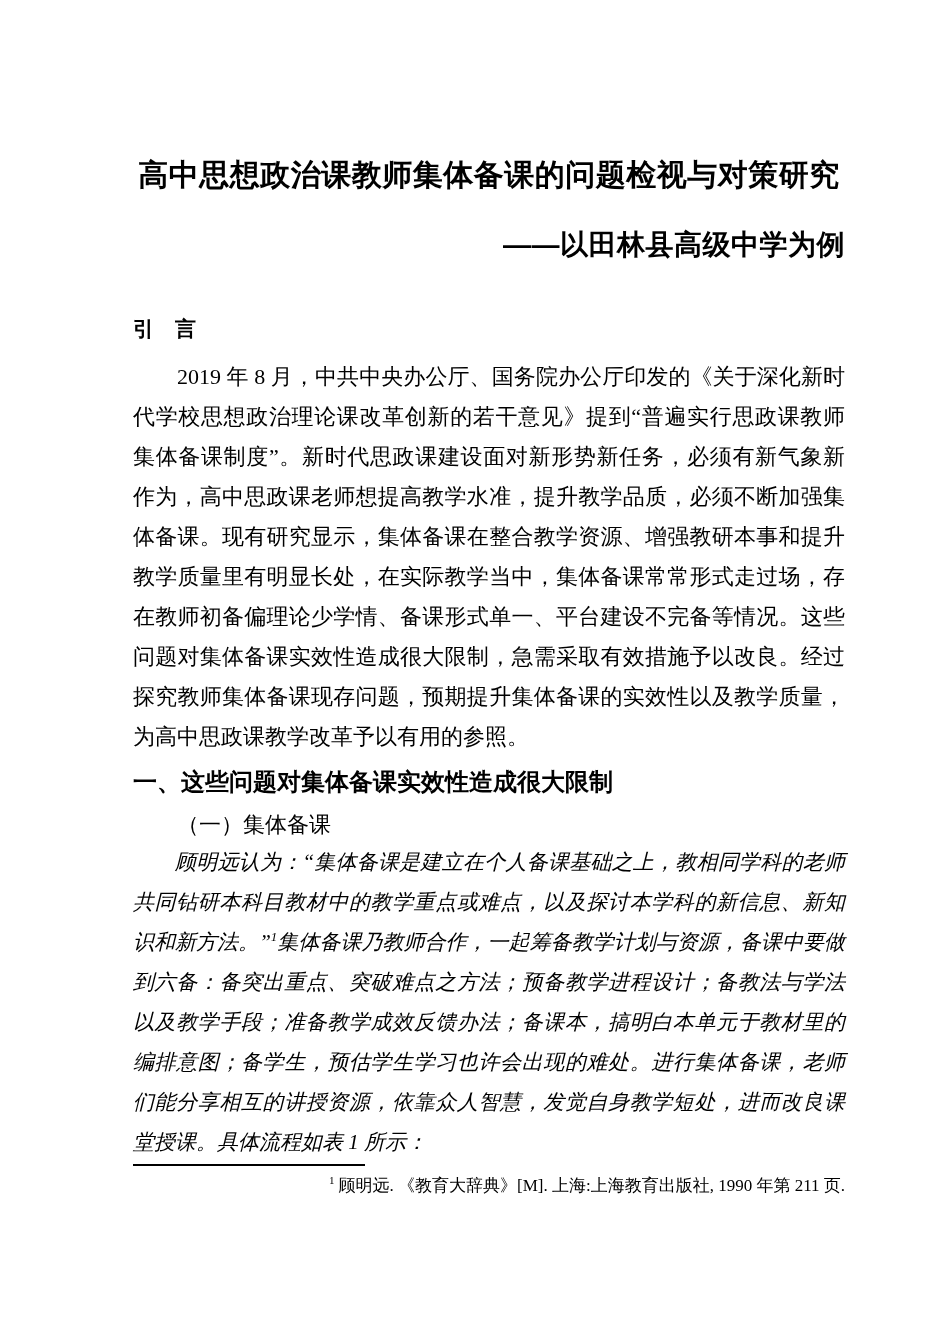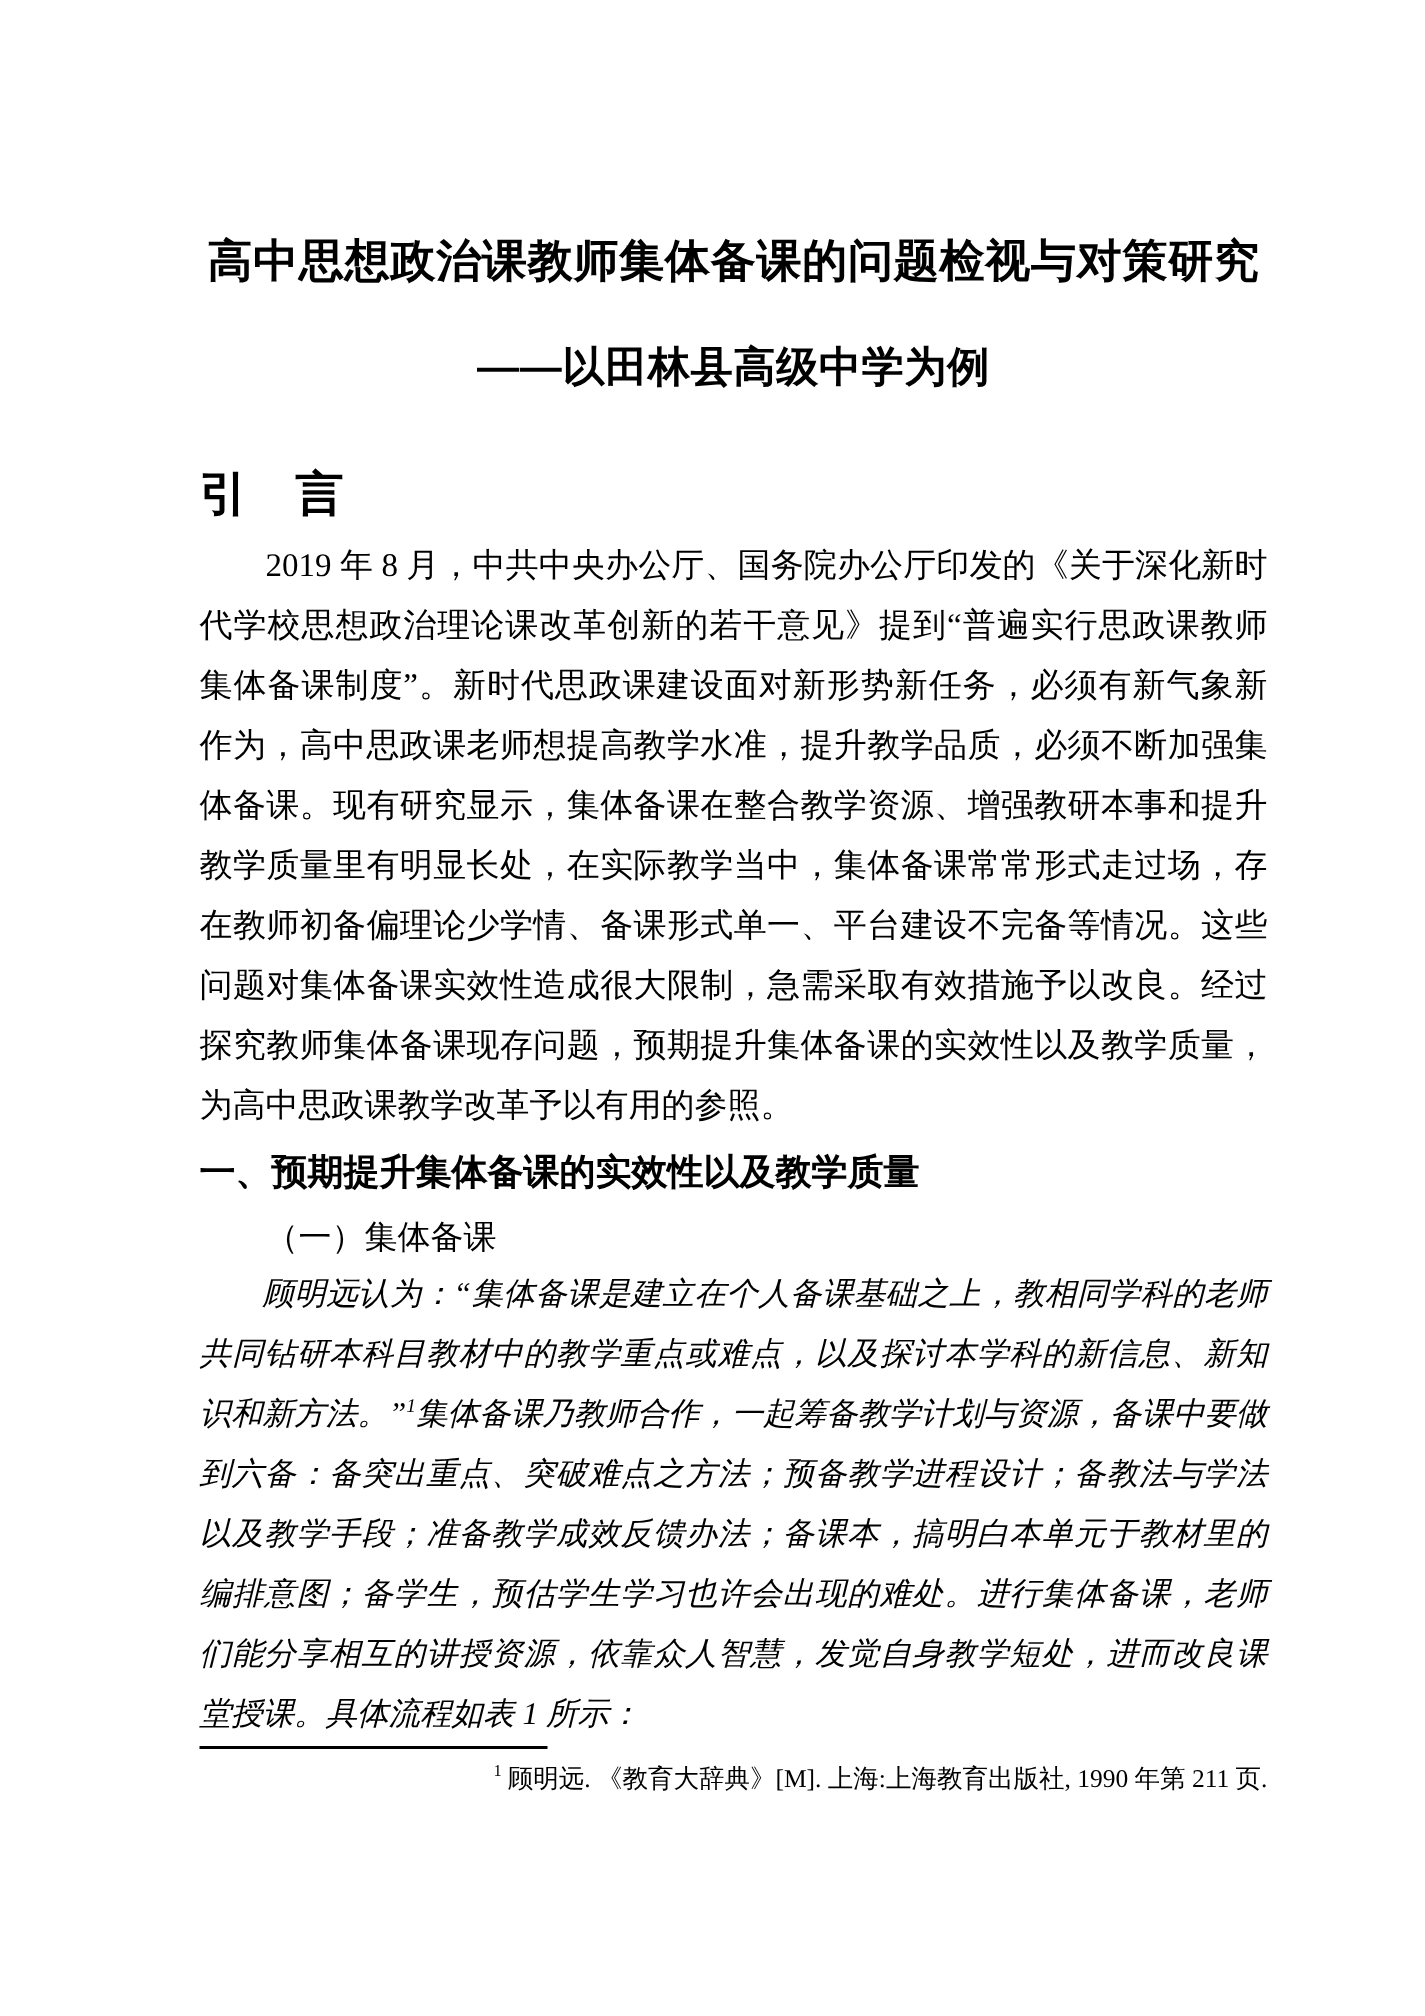--- a/index.html
+++ b/index.html
@@ -26,28 +26,28 @@
     line-height: 40px;
     text-align: center;
     margin: 0;
     letter-spacing: 0.5px;
   }
   .doc-subtitle {
     font-family: "Liberation Sans", "DejaVu Sans", sans-serif;
     font-weight: bold;
     font-size: 28px;
     line-height: 36px;
-    text-align: center;
+    text-align: right;
     margin: 32px 0 0 0;
     letter-spacing: 0.5px;
   }
   .intro-heading {
     font-family: "Liberation Sans", "DejaVu Sans", sans-serif;
     font-weight: bold;
-    font-size: 32px;
+    font-size: 21px;
     line-height: 32px;
     margin: 50px 0 0 0;
   }
   .body-para {
     font-size: 22px;
     line-height: 40px;
     text-align: justify;
     text-indent: 2em;
     margin: 12px 0 0 0;
   }
@@ -113,21 +113,21 @@
 <div class="page">
 
   <h1 class="doc-title">高中思想政治课教师集体备课的问题检视与对策研究</h1>
 
   <h2 class="doc-subtitle">——以田林县高级中学为例</h2>
 
   <h3 class="intro-heading">引　言</h3>
 
   <p class="body-para">2019 年 8 月，中共中央办公厅、国务院办公厅印发的《关于深化新时代学校思想政治理论课改革创新的若干意见》提到“普遍实行思政课教师集体备课制度”。新时代思政课建设面对新形势新任务，必须有新气象新作为，高中思政课老师想提高教学水准，提升教学品质，必须不断加强集体备课。现有研究显示，集体备课在整合教学资源、增强教研本事和提升教学质量里有明显长处，在实际教学当中，集体备课常常形式走过场，存在教师初备偏理论少学情、备课形式单一、平台建设不完备等情况。这些问题对集体备课实效性造成很大限制，急需采取有效措施予以改良。经过探究教师集体备课现存问题，预期提升集体备课的实效性以及教学质量，为高中思政课教学改革予以有用的参照。</p>
 
-  <h3 class="section-heading">一、预期提升集体备课的实效性以及教学质量</h3>
+  <h3 class="section-heading">一、这些问题对集体备课实效性造成很大限制</h3>
 
 
   <h4 class="subsection-heading">（一）集体备课</h4>
 
   <p class="subsection-para"><span>顾明远认为：“集体备课是建立在个人备课基础之上，教相同学科的老师共同钻研本科目教材中的教学重点或难点，以及探讨本学科的新信息、新知识和新方法。”</span><sup>1</sup><span>集体备课乃教师合作，一起筹备教学计划与资源，备课中要做到六备：备突出重点、突破难点之方法；预备教学进程设计；备教法与学法以及教学手段；准备教学成效反馈办法；备课本，搞明白本单元于教材里的编排意图；备学生，预估学生学习也许会出现的难处。进行集体备课，老师们能分享相互的讲授资源，依靠众人智慧，发觉自身教学短处，进而改良课堂授课。具体流程如表 1 所示：</span></p>
 
   <div class="footnote-area">
     <div class="footnote-rule"></div>
     <p class="footnote-text"><sup>1</sup><span>顾明远. 《教育大辞典》[M]. 上海:上海教育出版社, 1990 年第 211 页.</span></p>
   </div>

